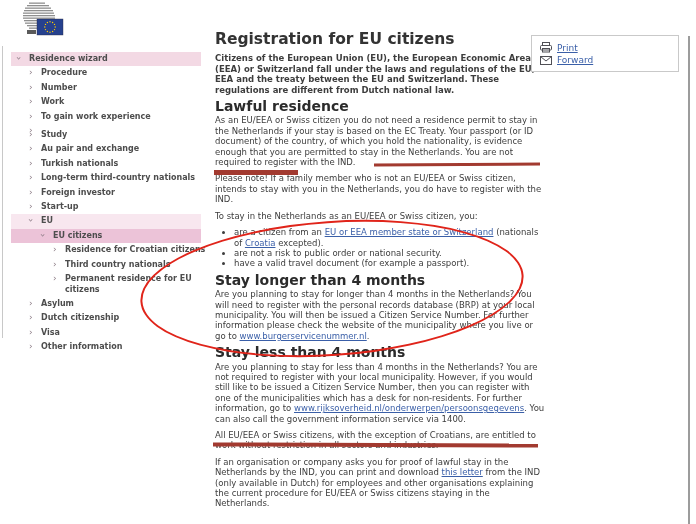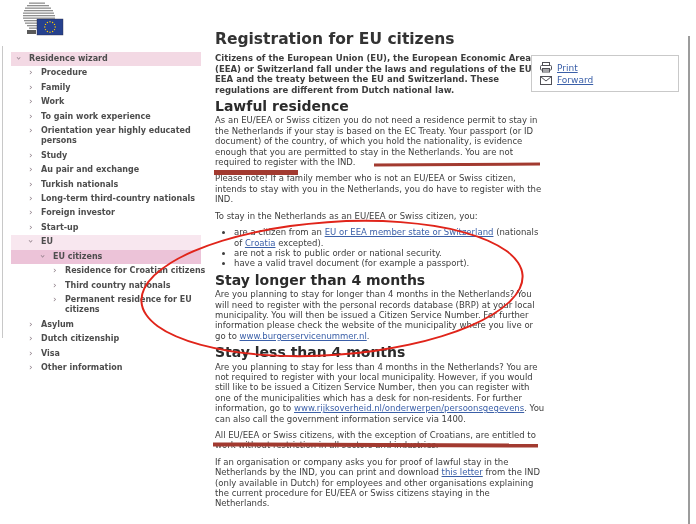--- a/index.html
+++ b/index.html
@@ -36,21 +36,21 @@
         font-size:8.5px;line-height:10.4px;}
   .main h1{font-size:15.5px;font-weight:600;color:#333;margin:2px 0 9px;}
   .main h2{font-size:14px;font-weight:bold;color:#2b2b2b;margin:4px 0 4px;}
   .main p{margin:0 0 6px;}
   .intro{font-weight:bold;}
   ul.bullets{margin:0 0 6px 6px;padding-left:13px;}
   ul.bullets li{margin:0;}
   a.lnk{color:var(--link-blue);text-decoration:underline;cursor:pointer;}
 
   
-  .toolbox{position:absolute;left:531px;top:55px;width:148px;box-sizing:border-box;
+  .toolbox{position:absolute;left:531px;top:35px;width:148px;box-sizing:border-box;
            border:1px solid #c9c9c9;padding:4px 8px;font-size:9px;background:#fff;}
   .tool{display:flex;align-items:center;gap:5px;margin:2px 0;}
   .tool a{color:var(--link-blue);text-decoration:underline;cursor:pointer;}
 
   
   .annot{position:absolute;pointer-events:none;}
   .red-ellipse{left:140px;top:221px;width:380px;height:131px;
                border:2.5px solid var(--annot-red);border-radius:50%;transform:rotate(-4deg);}
   .ul-a{left:374px;top:163px;width:166px;height:3px;background:var(--annot-maroon);transform:rotate(-0.4deg);}
   .ul-b{left:214px;top:170px;width:84px;height:5px;background:var(--annot-maroon);}
@@ -92,24 +92,24 @@
     <circle class="star" cx="24.5" cy="27.6" r="0.7"></circle>
       <circle class="star" cx="23.8" cy="25" r="0.7"></circle>
     <circle class="star" cx="24.5" cy="22.4" r="0.7"></circle>
       <circle class="star" cx="26.4" cy="20.5" r="0.7"></circle>
   </svg>
 
   <nav class="sidebar">
     <ul>
       <li class="lv0 hl-a"><span class="chev down">›</span><span>Residence wizard</span></li>
       <li class="lv1"><span class="chev">›</span><span>Procedure</span></li>
-      <li class="lv1"><span class="chev">›</span><span>Family</span></li>
+      <li class="lv1"><span class="chev">›</span><span>Number</span></li>
       <li class="lv1"><span class="chev">›</span><span>Work</span></li>
       <li class="lv1"><span class="chev">›</span><span>To gain work experience</span></li>
-      <li class="lv1 wrap"><span class="chev">›</span><span>Orientation year highly educated persons</span></li>
+      <li class="lv1 wrap"><span class="chev">›</span></li>
       <li class="lv1"><span class="chev">›</span><span>Study</span></li>
       <li class="lv1"><span class="chev">›</span><span>Au pair and exchange</span></li>
       <li class="lv1"><span class="chev">›</span><span>Turkish nationals</span></li>
       <li class="lv1"><span class="chev">›</span><span>Long-term third-country nationals</span></li>
       <li class="lv1"><span class="chev">›</span><span>Foreign investor</span></li>
       <li class="lv1"><span class="chev">›</span><span>Start-up</span></li>
       <li class="lv1 hl-b"><span class="chev down">›</span><span>EU</span></li>
       <li class="lv2 hl-c"><span class="chev down">›</span><span>EU citizens</span></li>
       <li class="lv3"><span class="chev">›</span><span>Residence for Croatian citizens</span></li>
       <li class="lv3"><span class="chev">›</span><span>Third country nationals</span></li>

